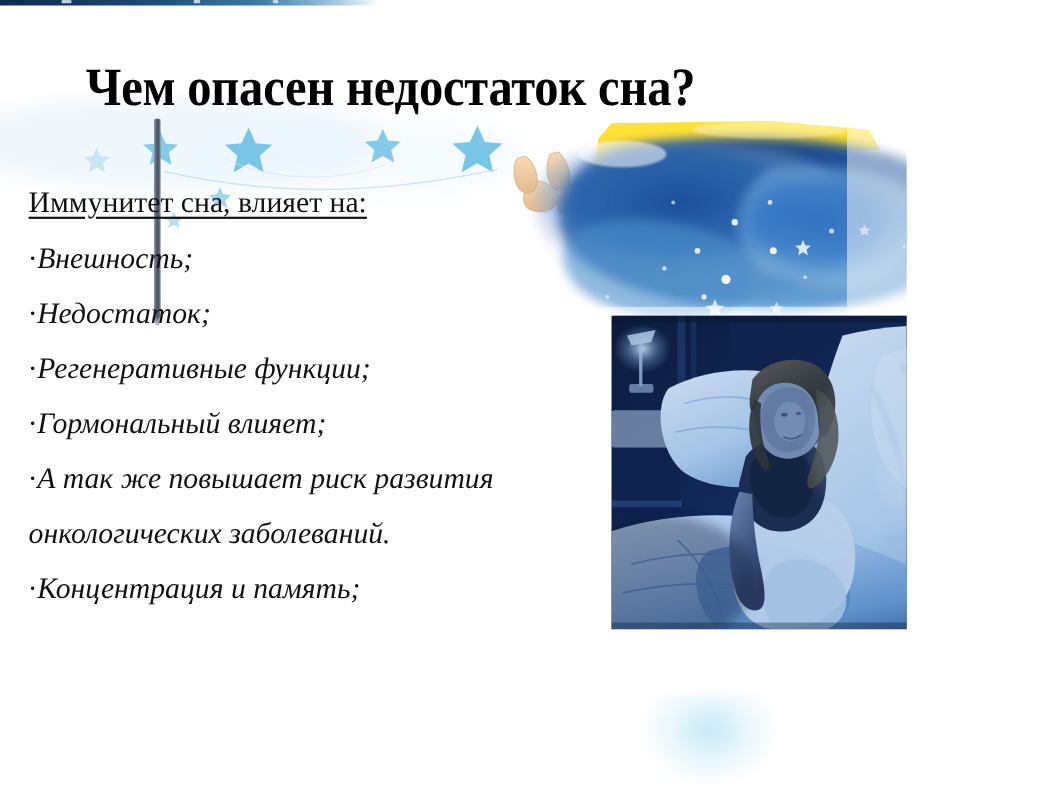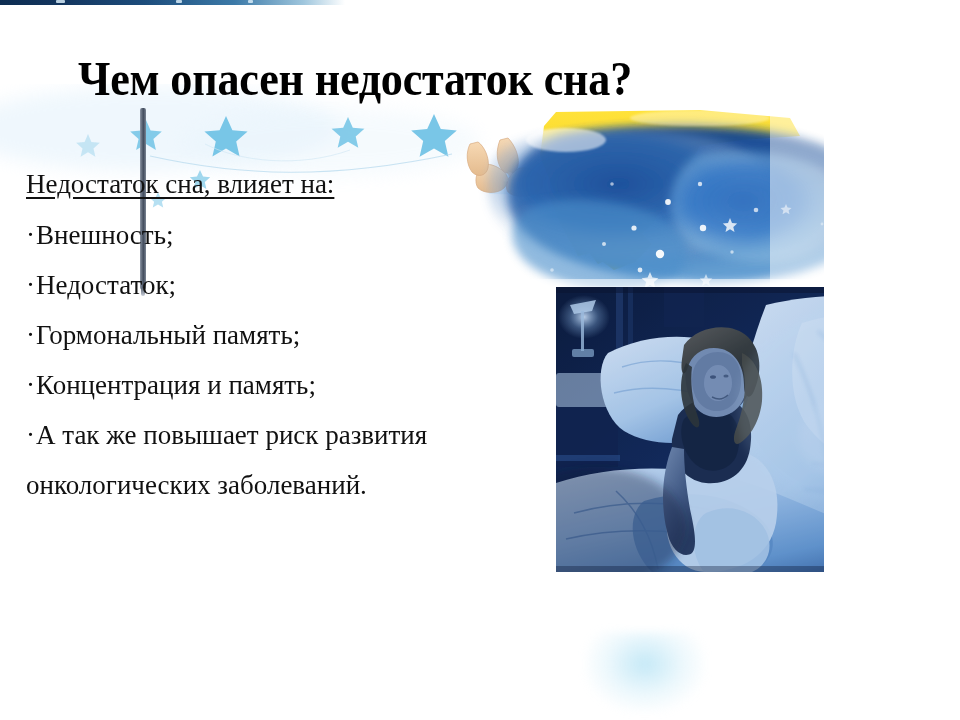--- a/index.html
+++ b/index.html
@@ -81,21 +81,21 @@
   .bullets{list-style:none;margin:0;padding:0;}
   .bullets li{
     white-space:normal;
     text-indent:0;
   }
   .bullets li .dot{
     font-size:27px;
     vertical-align:baseline;
     margin-right:1px;
   }
-  .li-wrap{line-height:50px;display:block;}
+  .li-wrap{line-height:50px;display:block;font-style:italic;}
 
   
   .photo{
     position:absolute;left:556px;top:287px;width:372px;height:285px;
     z-index:5;
     overflow:hidden;
     background:#0a1030;
     box-shadow:0 0 0 1px rgba(255,255,255,.25);
   }
   .photo svg{display:block;width:372px;height:285px;}
@@ -234,37 +234,40 @@
       <rect x="0" y="195" width="960" height="35" fill="#ffffff" opacity=".55"></rect>
     </svg>
   </div>
 
   <div class="wand"></div>
 
   <h1 class="title">Чем опасен недостаток сна?</h1>
 
   <div class="body-text">
     <div>
-      <span class="lead">Недостаток сна, влияет на:</span>
+      <span class="lead">Иммунитет сна, влияет на:</span>
     </div>
     <ul class="bullets">
       <li>
           <span class="li-wrap"><span class="dot">·</span><span>Внешность;</span></span>
         </li>
       <li>
           <span class="li-wrap"><span class="dot">·</span><span>Недостаток;</span></span>
         </li>
       <li>
-          <span class="li-wrap"><span class="dot">·</span><span>Гормональный память;</span></span>
+          <span class="li-wrap"><span class="dot">·</span><span>Регенеративные функции;</span></span>
+        </li>
+      <li>
+          <span class="li-wrap"><span class="dot">·</span><span>Гормональный влияет;</span></span>
+        </li>
+      <li>
+          <span class="li-wrap"><span class="dot">·</span><span>А так же повышает риск развития онкологических заболеваний.</span></span>
         </li>
       <li>
           <span class="li-wrap"><span class="dot">·</span><span>Концентрация и память;</span></span>
-        </li>
-      <li>
-          <span class="li-wrap"><span class="dot">·</span><span>А так же повышает риск развития онкологических заболеваний.</span></span>
         </li>
     </ul>
   </div>
 
   <div class="smudge"></div>
 
   <div class="photo">
     <svg viewBox="0 0 372 285" xmlns="http://www.w3.org/2000/svg" role="img">
       <title>Женщина сидит на кровати ночью, держась за голову — бессонница</title>
       <defs>

